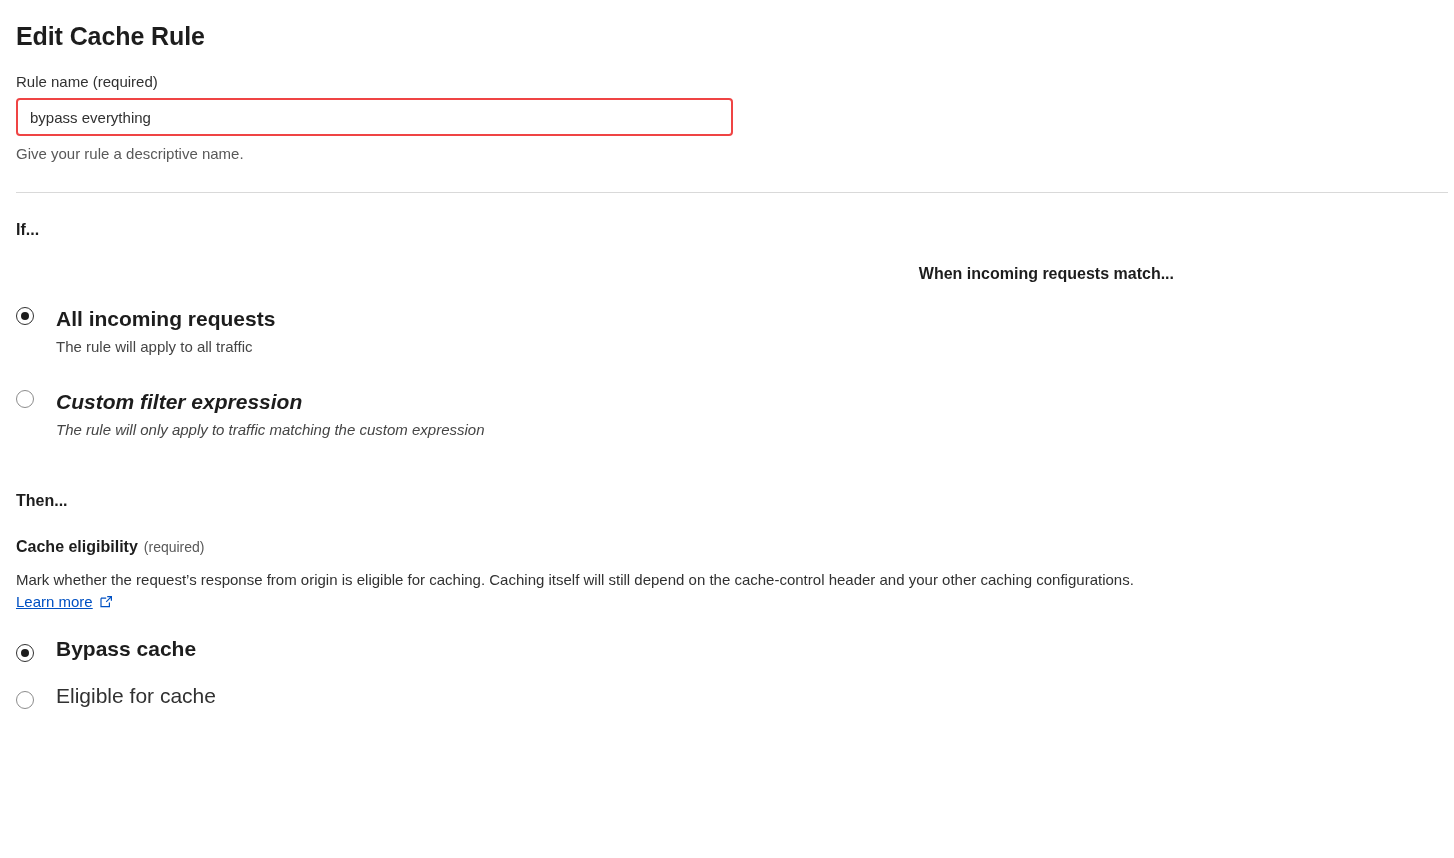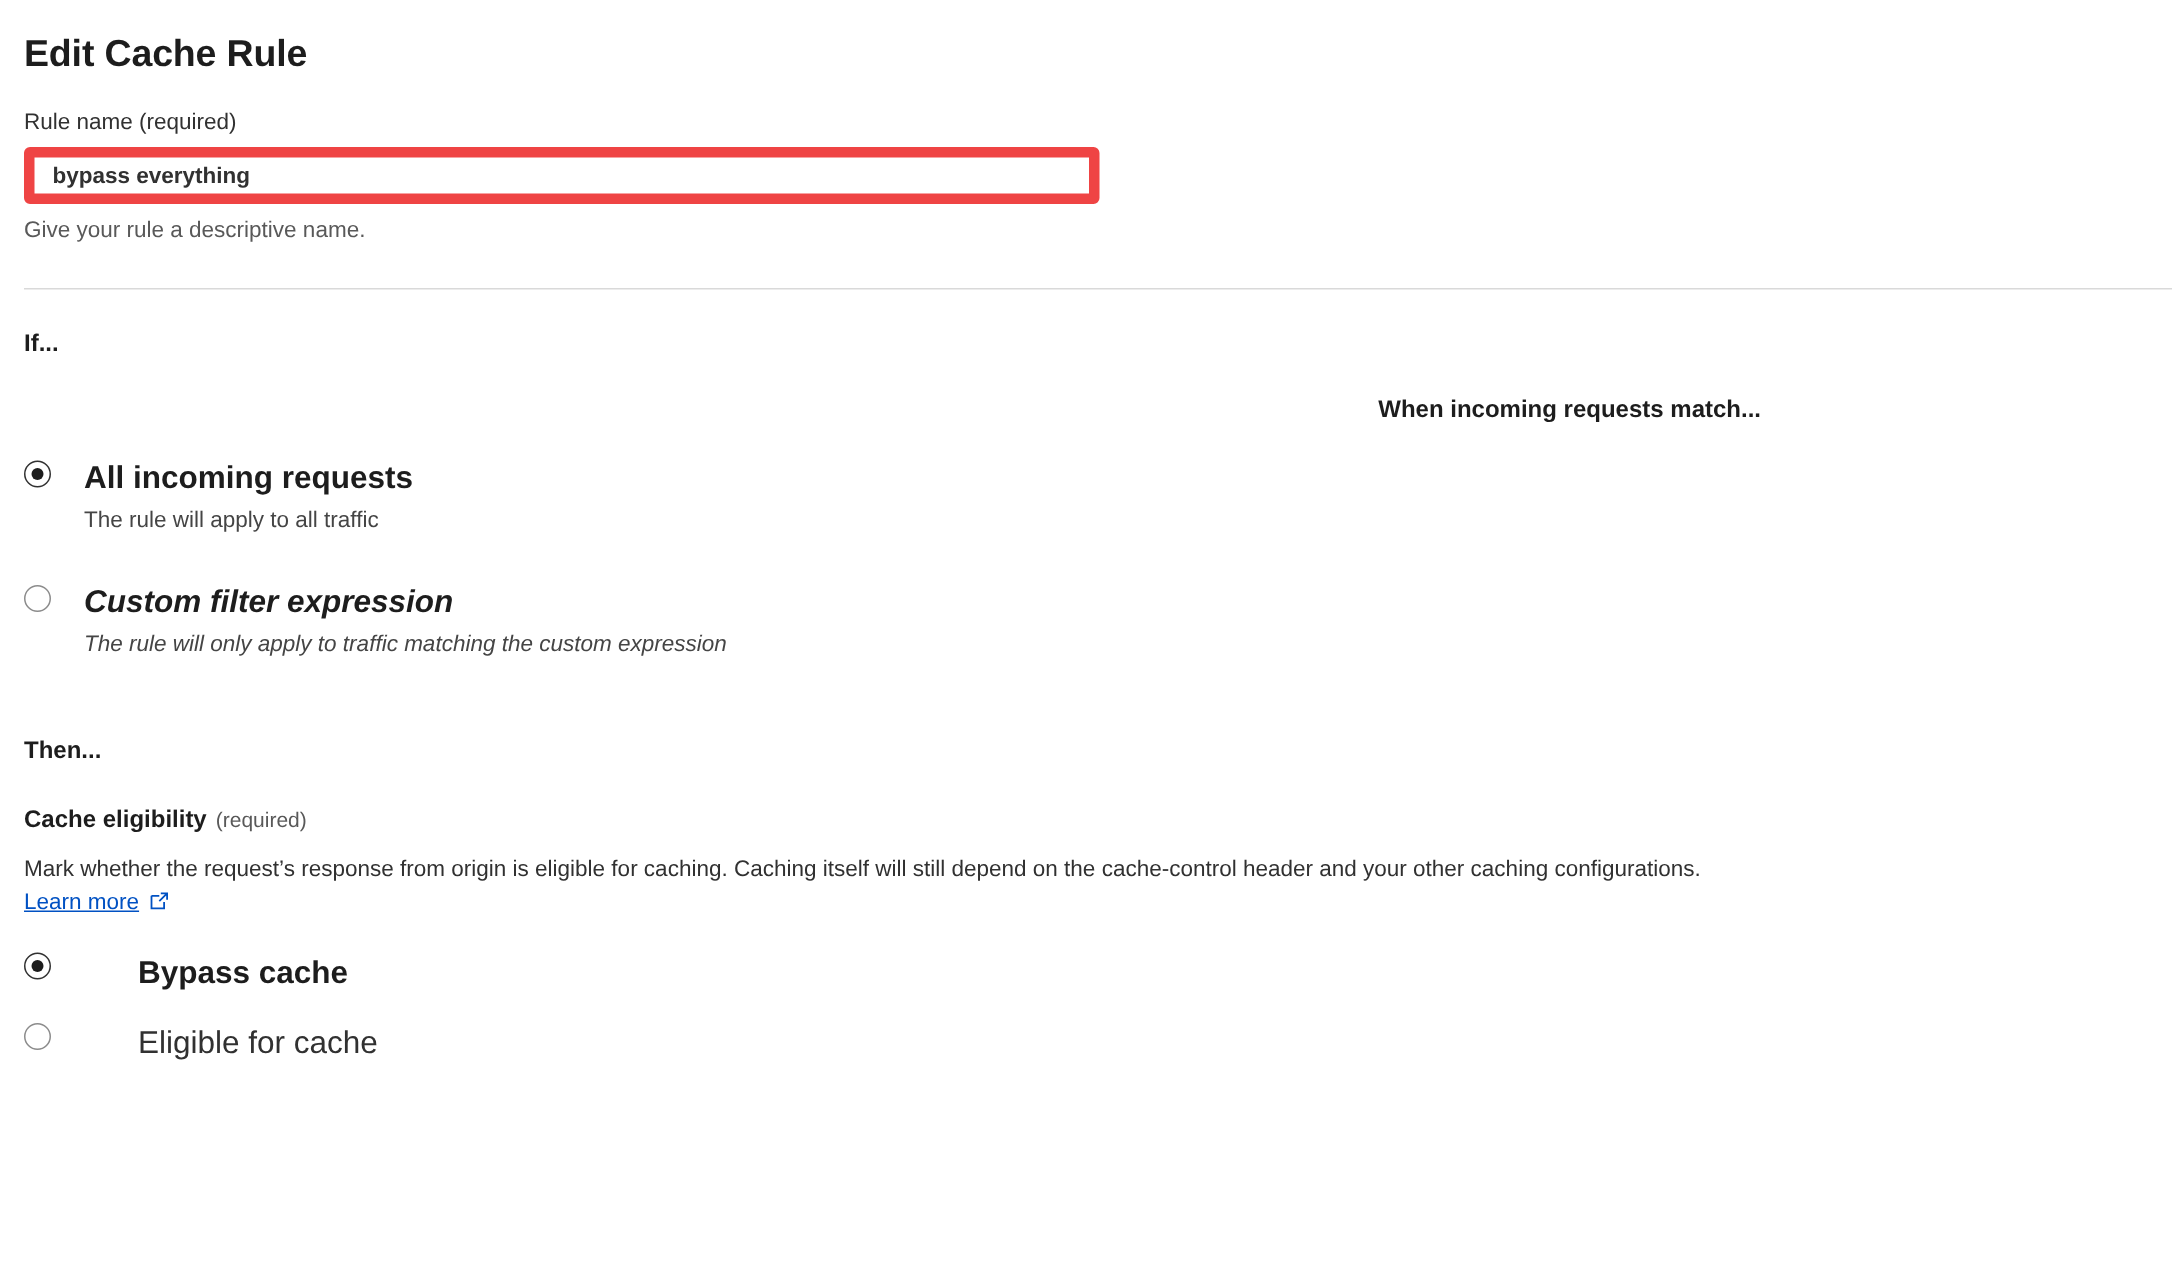--- a/index.html
+++ b/index.html
@@ -27,30 +27,29 @@
     letter-spacing: -0.1px;
   }
   .field-label {
     font-size: 15px;
     color: #313131;
     margin-bottom: 8px;
   }
   .text-input {
     width: 717px;
     height: 38px;
-    border: 7px solid #ef4444;
+    border: 2px solid #ef4444;
     border-radius: 4px;
     padding: 0 12px;
     font-size: 15px;
     font-family: "Liberation Sans", sans-serif;
     color: #313131;
     background: #fff;
     outline: none;
     display: block;
-    font-weight: bold;
   }
   .help-text {
     font-size: 15px;
     color: #595959;
     margin-top: 9px;
   }
   .divider {
     border: 0;
     border-top: 1px solid #d9d9d9;
     margin: 30px 0 0 0;
@@ -141,23 +140,22 @@
     text-decoration: underline;
   }
   .ext-icon {
     display: inline-block;
     vertical-align: -2px;
     margin-left: 6px;
   }
   .compact-group { margin-top: 20px; }
   .compact-row {
     display: flex;
-    align-items: flex-start;
+    align-items: flex-end;
     margin-bottom: 20px;
-    gap: 36px;
   }
   .compact-row .radio { margin-top: 0; }
 </style>
 </head>
 <body>
 
 <div class="page">
 
   <div class="page-title">Edit Cache Rule</div>
 

